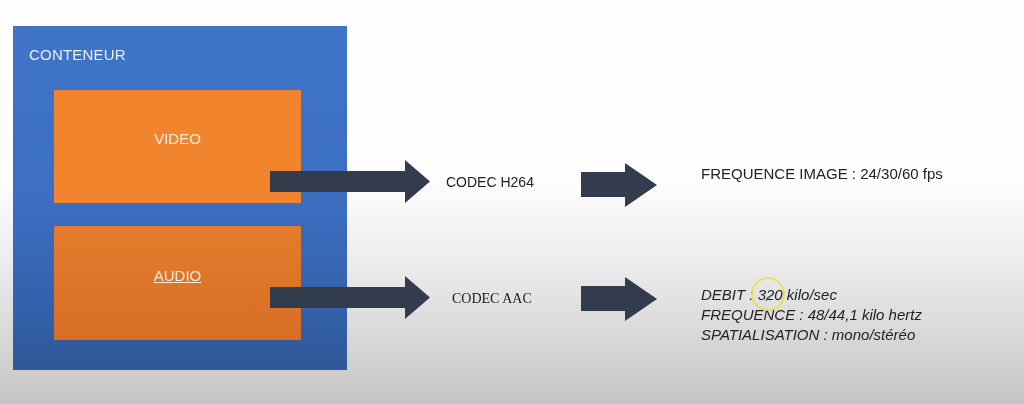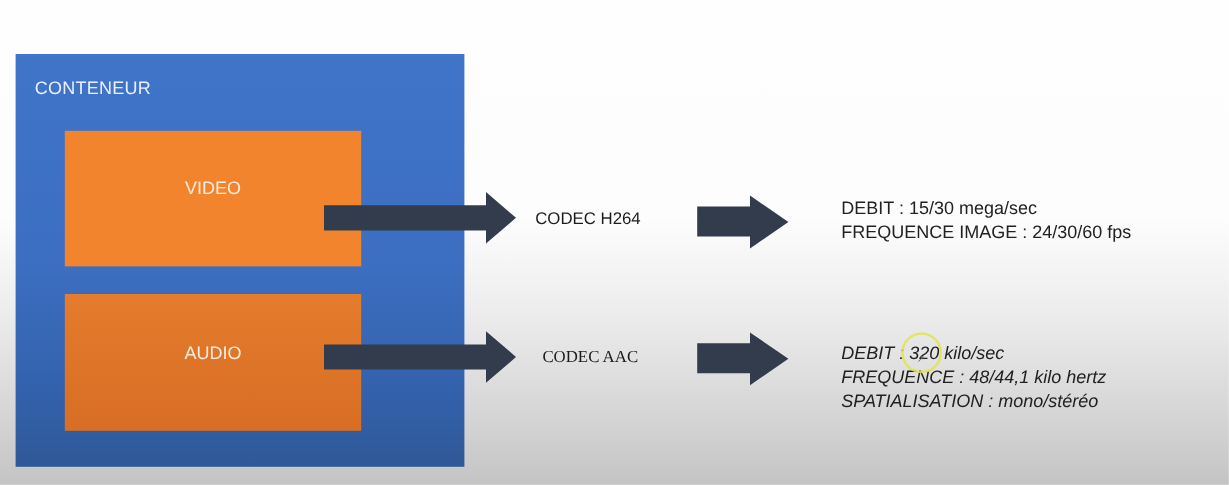--- a/index.html
+++ b/index.html
@@ -2,34 +2,34 @@
 <html><head>
   <meta charset="utf-8">
   <style>
     html, body { margin: 0; padding: 0; }
     body {
       width: 1024px; height: 404px; overflow: hidden; position: relative;
       background: linear-gradient(to bottom, #fefefe 0%, #fdfdfd 45%, #ececec 65%, #d6d6d6 85%, #c4c4c4 100%);
       font-family: "Liberation Sans", "DejaVu Sans", sans-serif;
     }
     .container {
-      position: absolute; left: 13px; top: 45px; width: 374px; height: 344px;
+      position: absolute; left: 13px; top: 26px; width: 334px; height: 344px;
       background: linear-gradient(to bottom, #3f74c9 0%, #3c6fc2 50%, #3462ad 80%, #2f5898 100%);
     }
     .container-label {
       position: absolute; left: 16px; top: 20px;
       color: #eaf0fb; font-size: 15px; letter-spacing: 0.2px;
     }
     .stream-box {
       position: absolute; left: 41px; width: 247px;
       display: flex; align-items: center; justify-content: center;
       color: #f7ecdf; font-size: 15px;
     }
     .stream-video { top: 64px; height: 113px; background: #f2842e; text-align: center; }
-    .stream-audio { top: 200px; height: 114px; background: linear-gradient(to bottom, #e57b2c 0%, #d86e24 100%); }
+    .stream-audio { top: 200px; height: 114px; background: linear-gradient(to bottom, #e57b2c 0%, #d86e24 100%); text-decoration: underline; }
     .stream-label { transform: translateY(-8px); }
     svg.arrows { position: absolute; left: 0; top: 0; width: 1024px; height: 404px; }
     .codec {
       position: absolute; color: #1d1d1d; font-size: 14px; white-space: nowrap;
     }
     .specs {
       position: absolute; color: #222; font-size: 15px; line-height: 20px; white-space: nowrap;
     }
     .cursor-ring {
       position: absolute; left: 751px; top: 277px; width: 34px; height: 34px;
@@ -57,21 +57,20 @@
   <polygon fill="#323c4c" points="270,171 405,171 405,160 430,181.5 405,203 405,192 270,192"></polygon>
   <polygon fill="#323c4c" points="581,172 625,172 625,163 657,185 625,207 625,197 581,197"></polygon>
   <polygon fill="#323c4c" points="270,287 405,287 405,276 430,297.5 405,319 405,308 270,308"></polygon>
   <polygon fill="#323c4c" points="581,286 625,286 625,277 657,299 625,321 625,311 581,311"></polygon>
 </svg>
 
 <div class="codec" style="left:446px; top:174px;">CODEC H264</div>
 <div class="codec" style="left:452px; top:291px;font-family:Liberation Serif, serif;">CODEC AAC</div>
 
 <div class="specs" style="left:701px; top:164px;">
-  <div>DEBIT : 15/30 mega/sec</div>
   <div>FREQUENCE IMAGE : 24/30/60 fps</div>
 </div>
 
 <div class="specs" style="left:701px; top:285px;font-style:italic;">
   <div>DEBIT : 320 kilo/sec</div>
   <div>FREQUENCE : 48/44,1 kilo hertz</div>
   <div>SPATIALISATION : mono/stéréo</div>
 </div>
 
 <div class="cursor-ring"></div>

